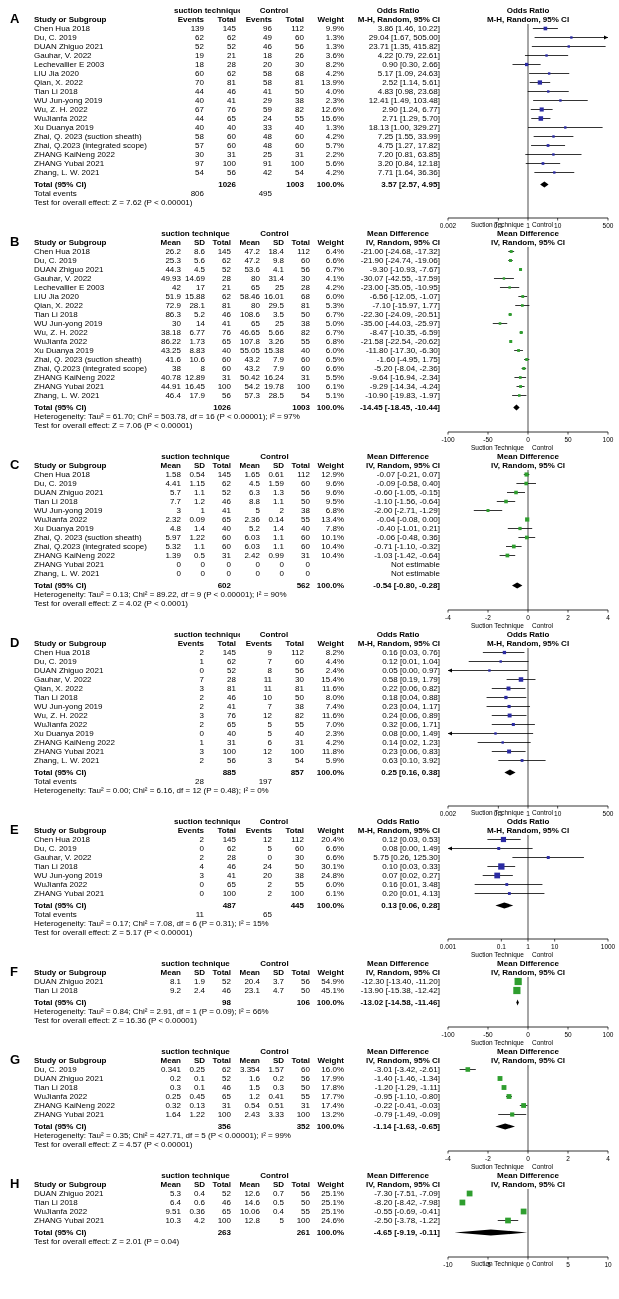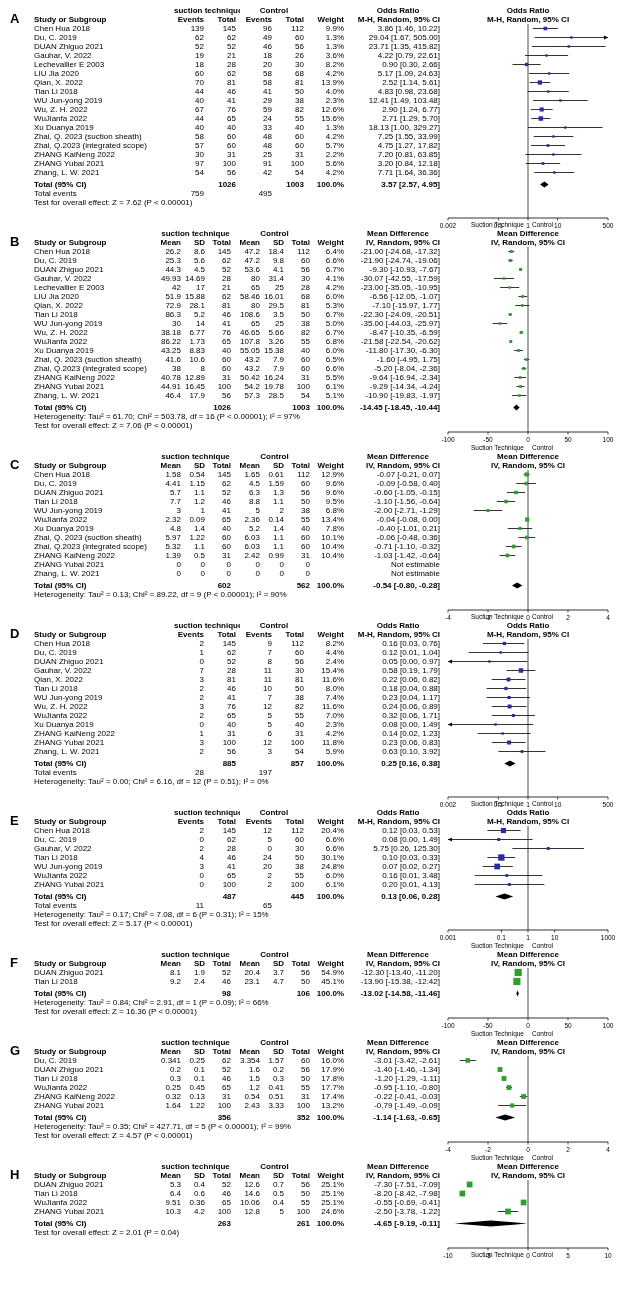--- a/index.html
+++ b/index.html
@@ -44,21 +44,21 @@
         <div class="row"><span class="cell" style="width: 140px;">Wu, Z. H. 2022</span><span class="cell num" style="width: 34px;">67</span><span class="cell num" style="width: 32px;">76</span><span class="cell num" style="width: 36px;">59</span><span class="cell num" style="width: 32px;">82</span><span class="cell num" style="width: 40px;">12.6%</span><span class="cell ci" style="width: 100px;">2.90 [1.24, 6.77]</span></div>
         <div class="row"><span class="cell" style="width: 140px;">WuJianfa 2022</span><span class="cell num" style="width: 34px;">44</span><span class="cell num" style="width: 32px;">65</span><span class="cell num" style="width: 36px;">24</span><span class="cell num" style="width: 32px;">55</span><span class="cell num" style="width: 40px;">15.6%</span><span class="cell ci" style="width: 100px;">2.71 [1.29, 5.70]</span></div>
         <div class="row"><span class="cell" style="width: 140px;">Xu Duanya 2019</span><span class="cell num" style="width: 34px;">40</span><span class="cell num" style="width: 32px;">40</span><span class="cell num" style="width: 36px;">33</span><span class="cell num" style="width: 32px;">40</span><span class="cell num" style="width: 40px;">1.3%</span><span class="cell ci" style="width: 100px;">18.13 [1.00, 329.27]</span></div>
         <div class="row"><span class="cell" style="width: 140px;">Zhai, Q. 2023 (suction sheath)</span><span class="cell num" style="width: 34px;">58</span><span class="cell num" style="width: 32px;">60</span><span class="cell num" style="width: 36px;">48</span><span class="cell num" style="width: 32px;">60</span><span class="cell num" style="width: 40px;">4.2%</span><span class="cell ci" style="width: 100px;">7.25 [1.55, 33.99]</span></div>
         <div class="row"><span class="cell" style="width: 140px;">Zhai, Q.2023 (integrated scope)</span><span class="cell num" style="width: 34px;">57</span><span class="cell num" style="width: 32px;">60</span><span class="cell num" style="width: 36px;">48</span><span class="cell num" style="width: 32px;">60</span><span class="cell num" style="width: 40px;">5.7%</span><span class="cell ci" style="width: 100px;">4.75 [1.27, 17.82]</span></div>
         <div class="row"><span class="cell" style="width: 140px;">ZHANG KaiNeng 2022</span><span class="cell num" style="width: 34px;">30</span><span class="cell num" style="width: 32px;">31</span><span class="cell num" style="width: 36px;">25</span><span class="cell num" style="width: 32px;">31</span><span class="cell num" style="width: 40px;">2.2%</span><span class="cell ci" style="width: 100px;">7.20 [0.81, 63.85]</span></div>
         <div class="row"><span class="cell" style="width: 140px;">ZHANG Yubai 2021</span><span class="cell num" style="width: 34px;">97</span><span class="cell num" style="width: 32px;">100</span><span class="cell num" style="width: 36px;">91</span><span class="cell num" style="width: 32px;">100</span><span class="cell num" style="width: 40px;">5.6%</span><span class="cell ci" style="width: 100px;">3.20 [0.84, 12.18]</span></div>
         <div class="row"><span class="cell" style="width: 140px;">Zhang, L. W. 2021</span><span class="cell num" style="width: 34px;">54</span><span class="cell num" style="width: 32px;">56</span><span class="cell num" style="width: 36px;">42</span><span class="cell num" style="width: 32px;">54</span><span class="cell num" style="width: 40px;">4.2%</span><span class="cell ci" style="width: 100px;">7.71 [1.64, 36.36]</span></div>
         <div class="spacer"></div>
         <div class="row bold"><span class="cell" style="width: 140px;">Total (95% CI)</span><span class="cell num" style="width: 34px;"></span><span class="cell num" style="width: 32px;">1026</span><span class="cell num" style="width: 36px;"></span><span class="cell num" style="width: 32px;">1003</span><span class="cell num" style="width: 40px;">100.0%</span><span class="cell ci" style="width: 100px;">3.57 [2.57, 4.95]</span></div>
-        <div class="row"><span class="cell" style="width: 140px;">Total events</span><span class="cell num" style="width: 34px;">759</span><span class="cell num" style="width: 32px;"></span><span class="cell num" style="width: 36px;">495</span></div>
+        <div class="row"><span class="cell" style="width: 140px;">Total events</span><span class="cell num" style="width: 34px;">806</span><span class="cell num" style="width: 32px;"></span><span class="cell num" style="width: 36px;">495</span></div>
         <div class="row">Test for overall effect: Z = 7.62 (P &lt; 0.00001)</div>
         <div class="axis-space"></div>
         <div class="caption-row">
           <span class="cap-left">Suction Technique</span>
           <span class="cap-right">Control</span>
         </div>
         <svg class="overlay" width="160" height="206" style="top: 18px;">
           <line x1="80" y1="0" x2="80" y2="194" stroke="#000000" stroke-width="0.7"></line>
           <line x1="0" y1="194" x2="160" y2="194" stroke="#000000" stroke-width="0.8"></line>
           <line x1="0" y1="194" x2="0" y2="196.5" stroke="#000000" stroke-width="0.7"></line>
@@ -205,20 +205,21 @@
         <div class="row"><span class="cell" style="width: 122px;">WuJianfa 2022</span><span class="cell num" style="width: 29px;">2.32</span><span class="cell num" style="width: 24px;">0.09</span><span class="cell num" style="width: 26px;">65</span><span class="cell num" style="width: 29px;">2.36</span><span class="cell num" style="width: 24px;">0.14</span><span class="cell num" style="width: 26px;">55</span><span class="cell num" style="width: 34px;">13.4%</span><span class="cell ci" style="width: 100px;">-0.04 [-0.08, 0.00]</span></div>
         <div class="row"><span class="cell" style="width: 122px;">Xu Duanya 2019</span><span class="cell num" style="width: 29px;">4.8</span><span class="cell num" style="width: 24px;">1.4</span><span class="cell num" style="width: 26px;">40</span><span class="cell num" style="width: 29px;">5.2</span><span class="cell num" style="width: 24px;">1.4</span><span class="cell num" style="width: 26px;">40</span><span class="cell num" style="width: 34px;">7.8%</span><span class="cell ci" style="width: 100px;">-0.40 [-1.01, 0.21]</span></div>
         <div class="row"><span class="cell" style="width: 122px;">Zhai, Q. 2023 (suction sheath)</span><span class="cell num" style="width: 29px;">5.97</span><span class="cell num" style="width: 24px;">1.22</span><span class="cell num" style="width: 26px;">60</span><span class="cell num" style="width: 29px;">6.03</span><span class="cell num" style="width: 24px;">1.1</span><span class="cell num" style="width: 26px;">60</span><span class="cell num" style="width: 34px;">10.1%</span><span class="cell ci" style="width: 100px;">-0.06 [-0.48, 0.36]</span></div>
         <div class="row"><span class="cell" style="width: 122px;">Zhai, Q.2023 (integrated scope)</span><span class="cell num" style="width: 29px;">5.32</span><span class="cell num" style="width: 24px;">1.1</span><span class="cell num" style="width: 26px;">60</span><span class="cell num" style="width: 29px;">6.03</span><span class="cell num" style="width: 24px;">1.1</span><span class="cell num" style="width: 26px;">60</span><span class="cell num" style="width: 34px;">10.4%</span><span class="cell ci" style="width: 100px;">-0.71 [-1.10, -0.32]</span></div>
         <div class="row"><span class="cell" style="width: 122px;">ZHANG KaiNeng 2022</span><span class="cell num" style="width: 29px;">1.39</span><span class="cell num" style="width: 24px;">0.5</span><span class="cell num" style="width: 26px;">31</span><span class="cell num" style="width: 29px;">2.42</span><span class="cell num" style="width: 24px;">0.99</span><span class="cell num" style="width: 26px;">31</span><span class="cell num" style="width: 34px;">10.4%</span><span class="cell ci" style="width: 100px;">-1.03 [-1.42, -0.64]</span></div>
         <div class="row"><span class="cell" style="width: 122px;">ZHANG Yubai 2021</span><span class="cell num" style="width: 29px;">0</span><span class="cell num" style="width: 24px;">0</span><span class="cell num" style="width: 26px;">0</span><span class="cell num" style="width: 29px;">0</span><span class="cell num" style="width: 24px;">0</span><span class="cell num" style="width: 26px;">0</span><span class="cell num" style="width: 34px;"></span><span class="cell ci" style="width: 100px;">Not estimable</span></div>
         <div class="row"><span class="cell" style="width: 122px;">Zhang, L. W. 2021</span><span class="cell num" style="width: 29px;">0</span><span class="cell num" style="width: 24px;">0</span><span class="cell num" style="width: 26px;">0</span><span class="cell num" style="width: 29px;">0</span><span class="cell num" style="width: 24px;">0</span><span class="cell num" style="width: 26px;">0</span><span class="cell num" style="width: 34px;"></span><span class="cell ci" style="width: 100px;">Not estimable</span></div>
         <div class="spacer"></div>
         <div class="row bold"><span class="cell" style="width: 122px;">Total (95% CI)</span><span class="cell num" style="width: 29px;"></span><span class="cell num" style="width: 24px;"></span><span class="cell num" style="width: 26px;">602</span><span class="cell num" style="width: 29px;"></span><span class="cell num" style="width: 24px;"></span><span class="cell num" style="width: 26px;">562</span><span class="cell num" style="width: 34px;">100.0%</span><span class="cell ci" style="width: 100px;">-0.54 [-0.80, -0.28]</span></div>
         <div class="row">Heterogeneity: Tau² = 0.13; Chi² = 89.22, df = 9 (P &lt; 0.00001); I² = 90%</div>
+        <div class="row">Test for overall effect: Z = 4.02 (P &lt; 0.0001)</div>
         <div class="axis-space"></div>
         <div class="caption-row">
           <span class="cap-left">Suction Technique</span>
           <span class="cap-right">Control</span>
         </div>
         <svg class="overlay" width="160" height="152" style="top: 18px;">
           <line x1="80" y1="0" x2="80" y2="140" stroke="#000000" stroke-width="0.7"></line>
           <line x1="0" y1="140" x2="160" y2="140" stroke="#000000" stroke-width="0.8"></line>
           <line x1="0" y1="140" x2="0" y2="142.5" stroke="#000000" stroke-width="0.7"></line>
           <text x="0" y="150" text-anchor="middle" font-size="6.5" font-family="Liberation Sans, sans-serif">-4</text>
@@ -268,21 +269,21 @@
         <div class="row"><span class="cell" style="width: 140px;">WU Jun-yong 2019</span><span class="cell num" style="width: 34px;">2</span><span class="cell num" style="width: 32px;">41</span><span class="cell num" style="width: 36px;">7</span><span class="cell num" style="width: 32px;">38</span><span class="cell num" style="width: 40px;">7.4%</span><span class="cell ci" style="width: 100px;">0.23 [0.04, 1.17]</span></div>
         <div class="row"><span class="cell" style="width: 140px;">Wu, Z. H. 2022</span><span class="cell num" style="width: 34px;">3</span><span class="cell num" style="width: 32px;">76</span><span class="cell num" style="width: 36px;">12</span><span class="cell num" style="width: 32px;">82</span><span class="cell num" style="width: 40px;">11.6%</span><span class="cell ci" style="width: 100px;">0.24 [0.06, 0.89]</span></div>
         <div class="row"><span class="cell" style="width: 140px;">WuJianfa 2022</span><span class="cell num" style="width: 34px;">2</span><span class="cell num" style="width: 32px;">65</span><span class="cell num" style="width: 36px;">5</span><span class="cell num" style="width: 32px;">55</span><span class="cell num" style="width: 40px;">7.0%</span><span class="cell ci" style="width: 100px;">0.32 [0.06, 1.71]</span></div>
         <div class="row"><span class="cell" style="width: 140px;">Xu Duanya 2019</span><span class="cell num" style="width: 34px;">0</span><span class="cell num" style="width: 32px;">40</span><span class="cell num" style="width: 36px;">5</span><span class="cell num" style="width: 32px;">40</span><span class="cell num" style="width: 40px;">2.3%</span><span class="cell ci" style="width: 100px;">0.08 [0.00, 1.49]</span></div>
         <div class="row"><span class="cell" style="width: 140px;">ZHANG KaiNeng 2022</span><span class="cell num" style="width: 34px;">1</span><span class="cell num" style="width: 32px;">31</span><span class="cell num" style="width: 36px;">6</span><span class="cell num" style="width: 32px;">31</span><span class="cell num" style="width: 40px;">4.2%</span><span class="cell ci" style="width: 100px;">0.14 [0.02, 1.23]</span></div>
         <div class="row"><span class="cell" style="width: 140px;">ZHANG Yubai 2021</span><span class="cell num" style="width: 34px;">3</span><span class="cell num" style="width: 32px;">100</span><span class="cell num" style="width: 36px;">12</span><span class="cell num" style="width: 32px;">100</span><span class="cell num" style="width: 40px;">11.8%</span><span class="cell ci" style="width: 100px;">0.23 [0.06, 0.83]</span></div>
         <div class="row"><span class="cell" style="width: 140px;">Zhang, L. W. 2021</span><span class="cell num" style="width: 34px;">2</span><span class="cell num" style="width: 32px;">56</span><span class="cell num" style="width: 36px;">3</span><span class="cell num" style="width: 32px;">54</span><span class="cell num" style="width: 40px;">5.9%</span><span class="cell ci" style="width: 100px;">0.63 [0.10, 3.92]</span></div>
         <div class="spacer"></div>
         <div class="row bold"><span class="cell" style="width: 140px;">Total (95% CI)</span><span class="cell num" style="width: 34px;"></span><span class="cell num" style="width: 32px;">885</span><span class="cell num" style="width: 36px;"></span><span class="cell num" style="width: 32px;">857</span><span class="cell num" style="width: 40px;">100.0%</span><span class="cell ci" style="width: 100px;">0.25 [0.16, 0.38]</span></div>
         <div class="row"><span class="cell" style="width: 140px;">Total events</span><span class="cell num" style="width: 34px;">28</span><span class="cell num" style="width: 32px;"></span><span class="cell num" style="width: 36px;">197</span></div>
-        <div class="row">Heterogeneity: Tau² = 0.00; Chi² = 6.16, df = 12 (P = 0.51); I² = 0%</div>
+        <div class="row">Heterogeneity: Tau² = 0.00; Chi² = 6.16, df = 12 (P = 0.48); I² = 0%</div>
         <div class="axis-space"></div>
         <div class="caption-row">
           <span class="cap-left">Suction Technique</span>
           <span class="cap-right">Control</span>
         </div>
         <svg class="overlay" width="160" height="170" style="top: 18px;">
           <line x1="80" y1="0" x2="80" y2="158" stroke="#000000" stroke-width="0.7"></line>
           <line x1="0" y1="158" x2="160" y2="158" stroke="#000000" stroke-width="0.8"></line>
           <line x1="0" y1="158" x2="0" y2="160.5" stroke="#000000" stroke-width="0.7"></line>
           <text x="0" y="168" text-anchor="middle" font-size="6.5" font-family="Liberation Sans, sans-serif">0.002</text>

